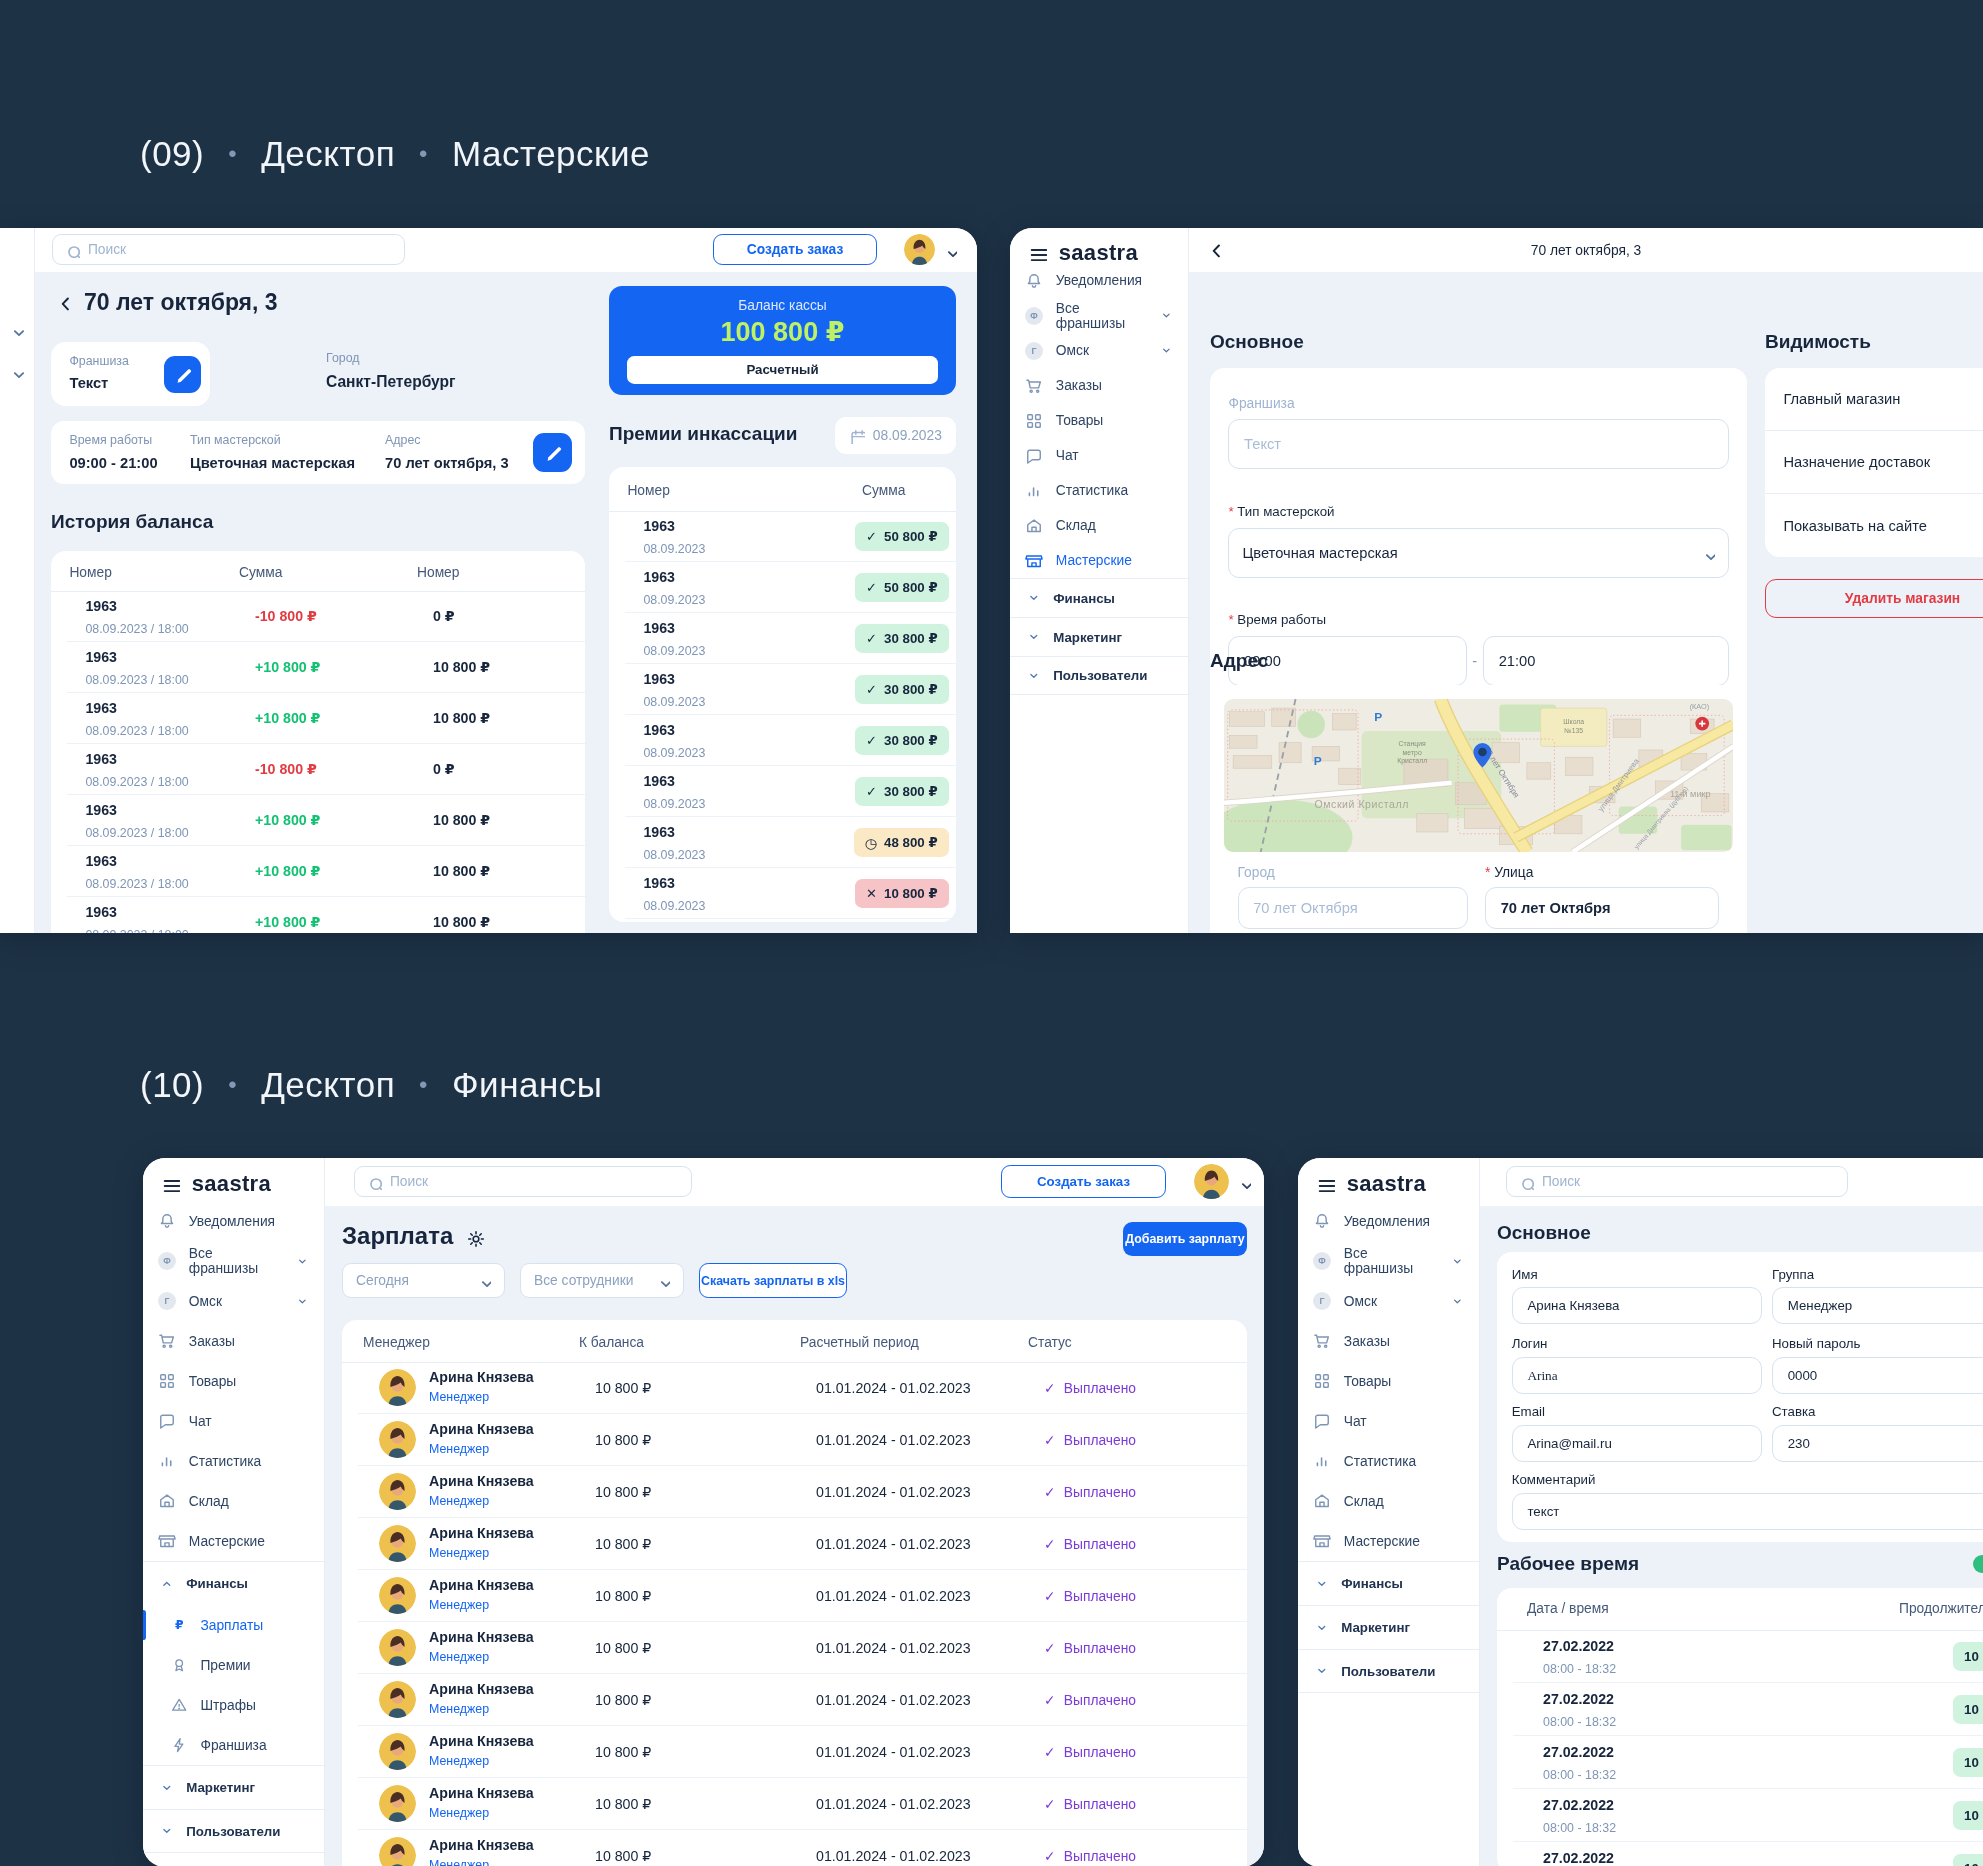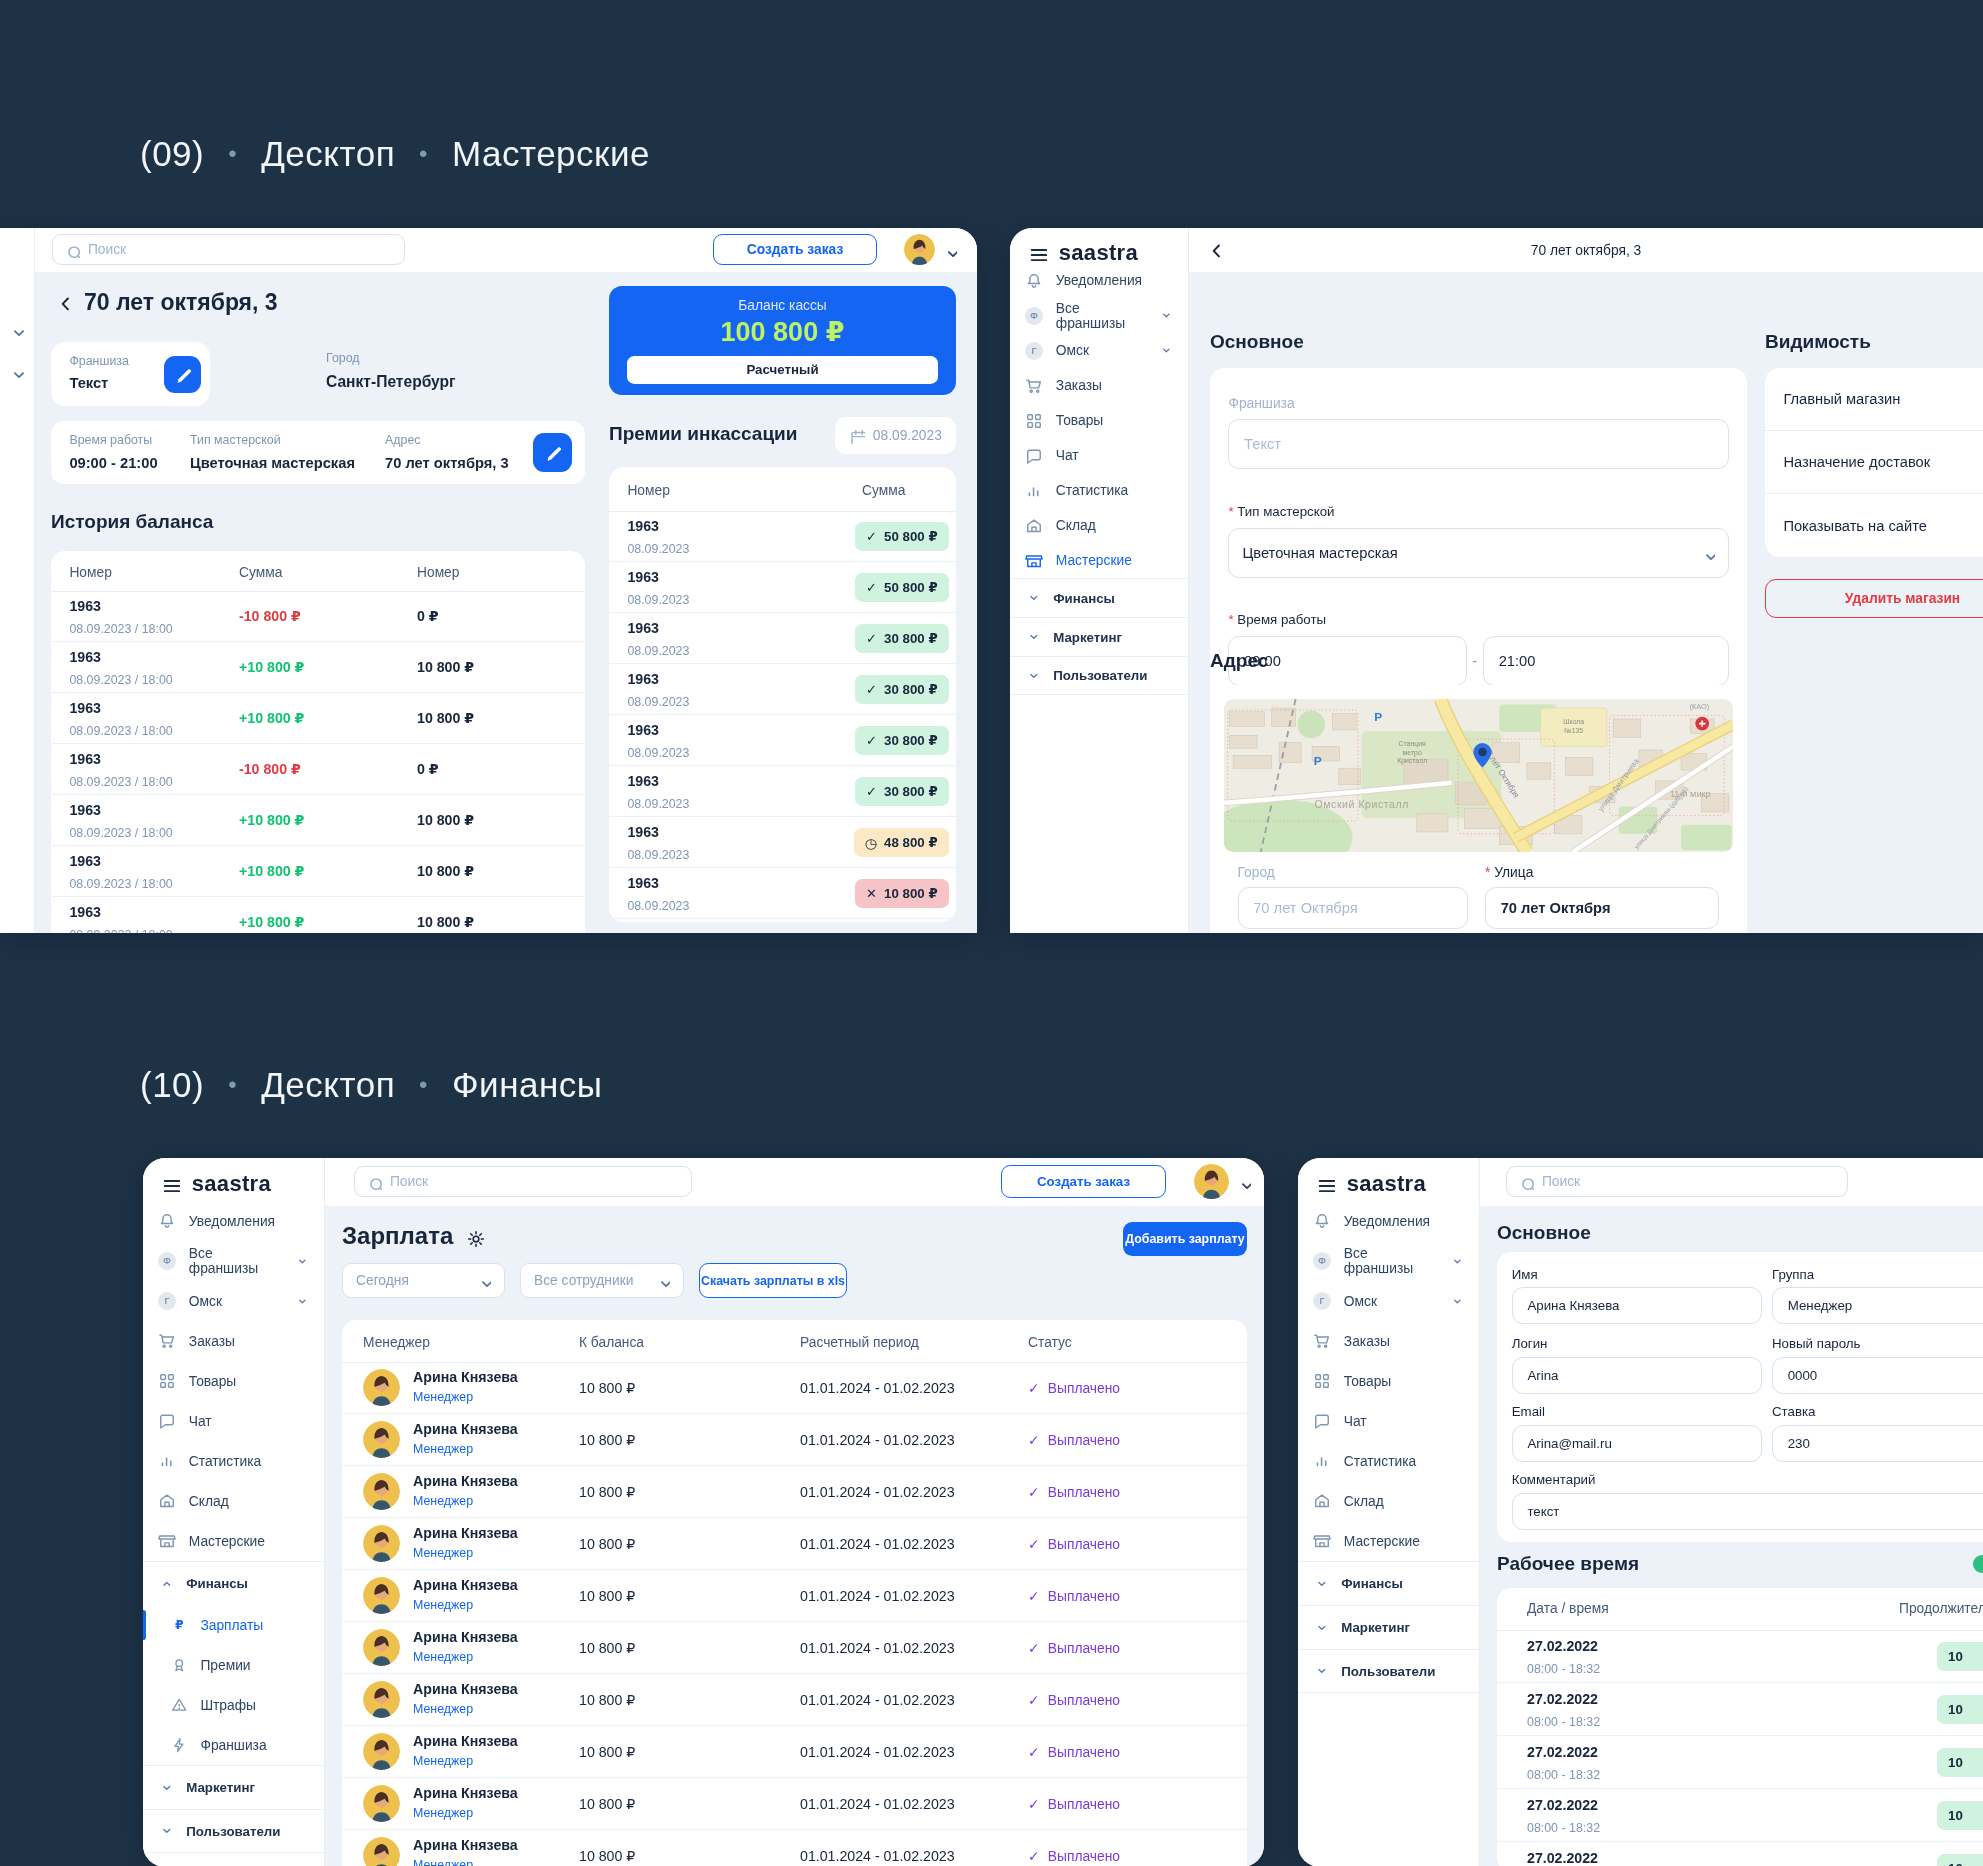--- a/index.html
+++ b/index.html
@@ -62,21 +62,21 @@
   .nav-item[data-kind="sub"]{padding-left:27px;}
   .nav-item[data-kind="sub"] .ni{width:18.4px;height:18.4px;}
   .nav-item[data-state="active"]{color:var(--blue);}
   .nav-item[data-state="active"] .ni{color:var(--blue);}
   .nav-item[data-kind="sub"][data-state="active"]::before{content:"";position:absolute;left:0;top:4.6px;bottom:4.6px;width:2.8px;border-radius:0 2.8px 2.8px 0;background:var(--blue);}
   
   .thead{position:absolute;font-size:13.8px;color:var(--txt2);}
   .divider{position:absolute;left:0;right:0;height:0.9px;background:var(--line);}
   .rn{font-size:14.2px;font-weight:bold;color:var(--txt);}
   .rd{font-size:12.4px;color:var(--muted);margin-top:3.7px;}
-  .rowline{border-bottom:0.9px solid var(--bg);}
+  .rowline{border-bottom:0.9px solid var(--bg);margin-left:16px;}
   .badge{position:absolute;display:flex;align-items:center;gap:7.3px;border-radius:7.3px;height:29px;padding:0 11px;font-size:13.3px;font-weight:bold;color:var(--txt);}
   .badge[data-status="ok"]{background:var(--greenbg);}
   .badge[data-status="pending"]{background:var(--orangebg);}
   .badge[data-status="fail"]{background:var(--redbg);}
   .badge::before{font-weight:bold;font-size:13px;}
   .badge[data-status="ok"]::before{content:"✓";}
   .badge[data-status="pending"]::before{content:"◷";font-size:13.8px;}
   .badge[data-status="fail"]::before{content:"✕";}
   .sum{font-size:14.2px;font-weight:bold;}
   .sum[data-dir="neg"]{color:var(--red);}
@@ -1160,21 +1160,21 @@
   </label>
   <div class="content" style="left:182px;top:48px;"></div>
 
   <div class="h-md" style="left:199px;top:64px;">Основное</div>
   <div class="card" style="left:199px;top:94px;width:533px;height:290px;">
     <div class="flabel" style="left:14.7px;top:14.7px;">Имя</div>
     <input class="finput" style="left: 14.7px; top: 35px; width: 250px; height: 37px; font-size: 13.3px;" value="Арина Князева">
     <div class="flabel" style="left:275px;top:14.7px;">Группа</div>
     <input class="finput" style="left: 275px; top: 35px; width: 243px; height: 37px; font-size: 13.3px;" value="Менеджер">
     <div class="flabel" style="left:14.7px;top:84px;">Логин</div>
-    <input class="finput" style="left: 14.7px; top: 105px; width: 250px; height: 37px; font-size: 13.3px;" value="Arina">
+    <input class="finput" style="left: 14.7px; top: 105px; width: 250px; height: 37px; font-size: 13.3px; font-family: Liberation Serif, serif;" value="Arina">
     <div class="flabel" style="left:275px;top:84px;">Новый пароль</div>
     <input class="finput" style="left: 275px; top: 105px; width: 243px; height: 37px; font-size: 13.3px;" value="0000">
     <div class="flabel" style="left:14.7px;top:152px;">Email</div>
     <input class="finput" style="left: 14.7px; top: 173px; width: 250px; height: 37px; font-size: 13.3px;" value="Arina@mail.ru">
     <div class="flabel" style="left:275px;top:152px;">Ставка</div>
     <input class="finput" style="left: 275px; top: 173px; width: 243px; height: 37px; font-size: 13.3px;" value="230">
     <div class="flabel" style="left:14.7px;top:220px;">Комментарий</div>
     <input class="finput" style="left: 14.7px; top: 241px; width: 503px; height: 37px; font-size: 13.3px;" value="текст">
   </div>
 

